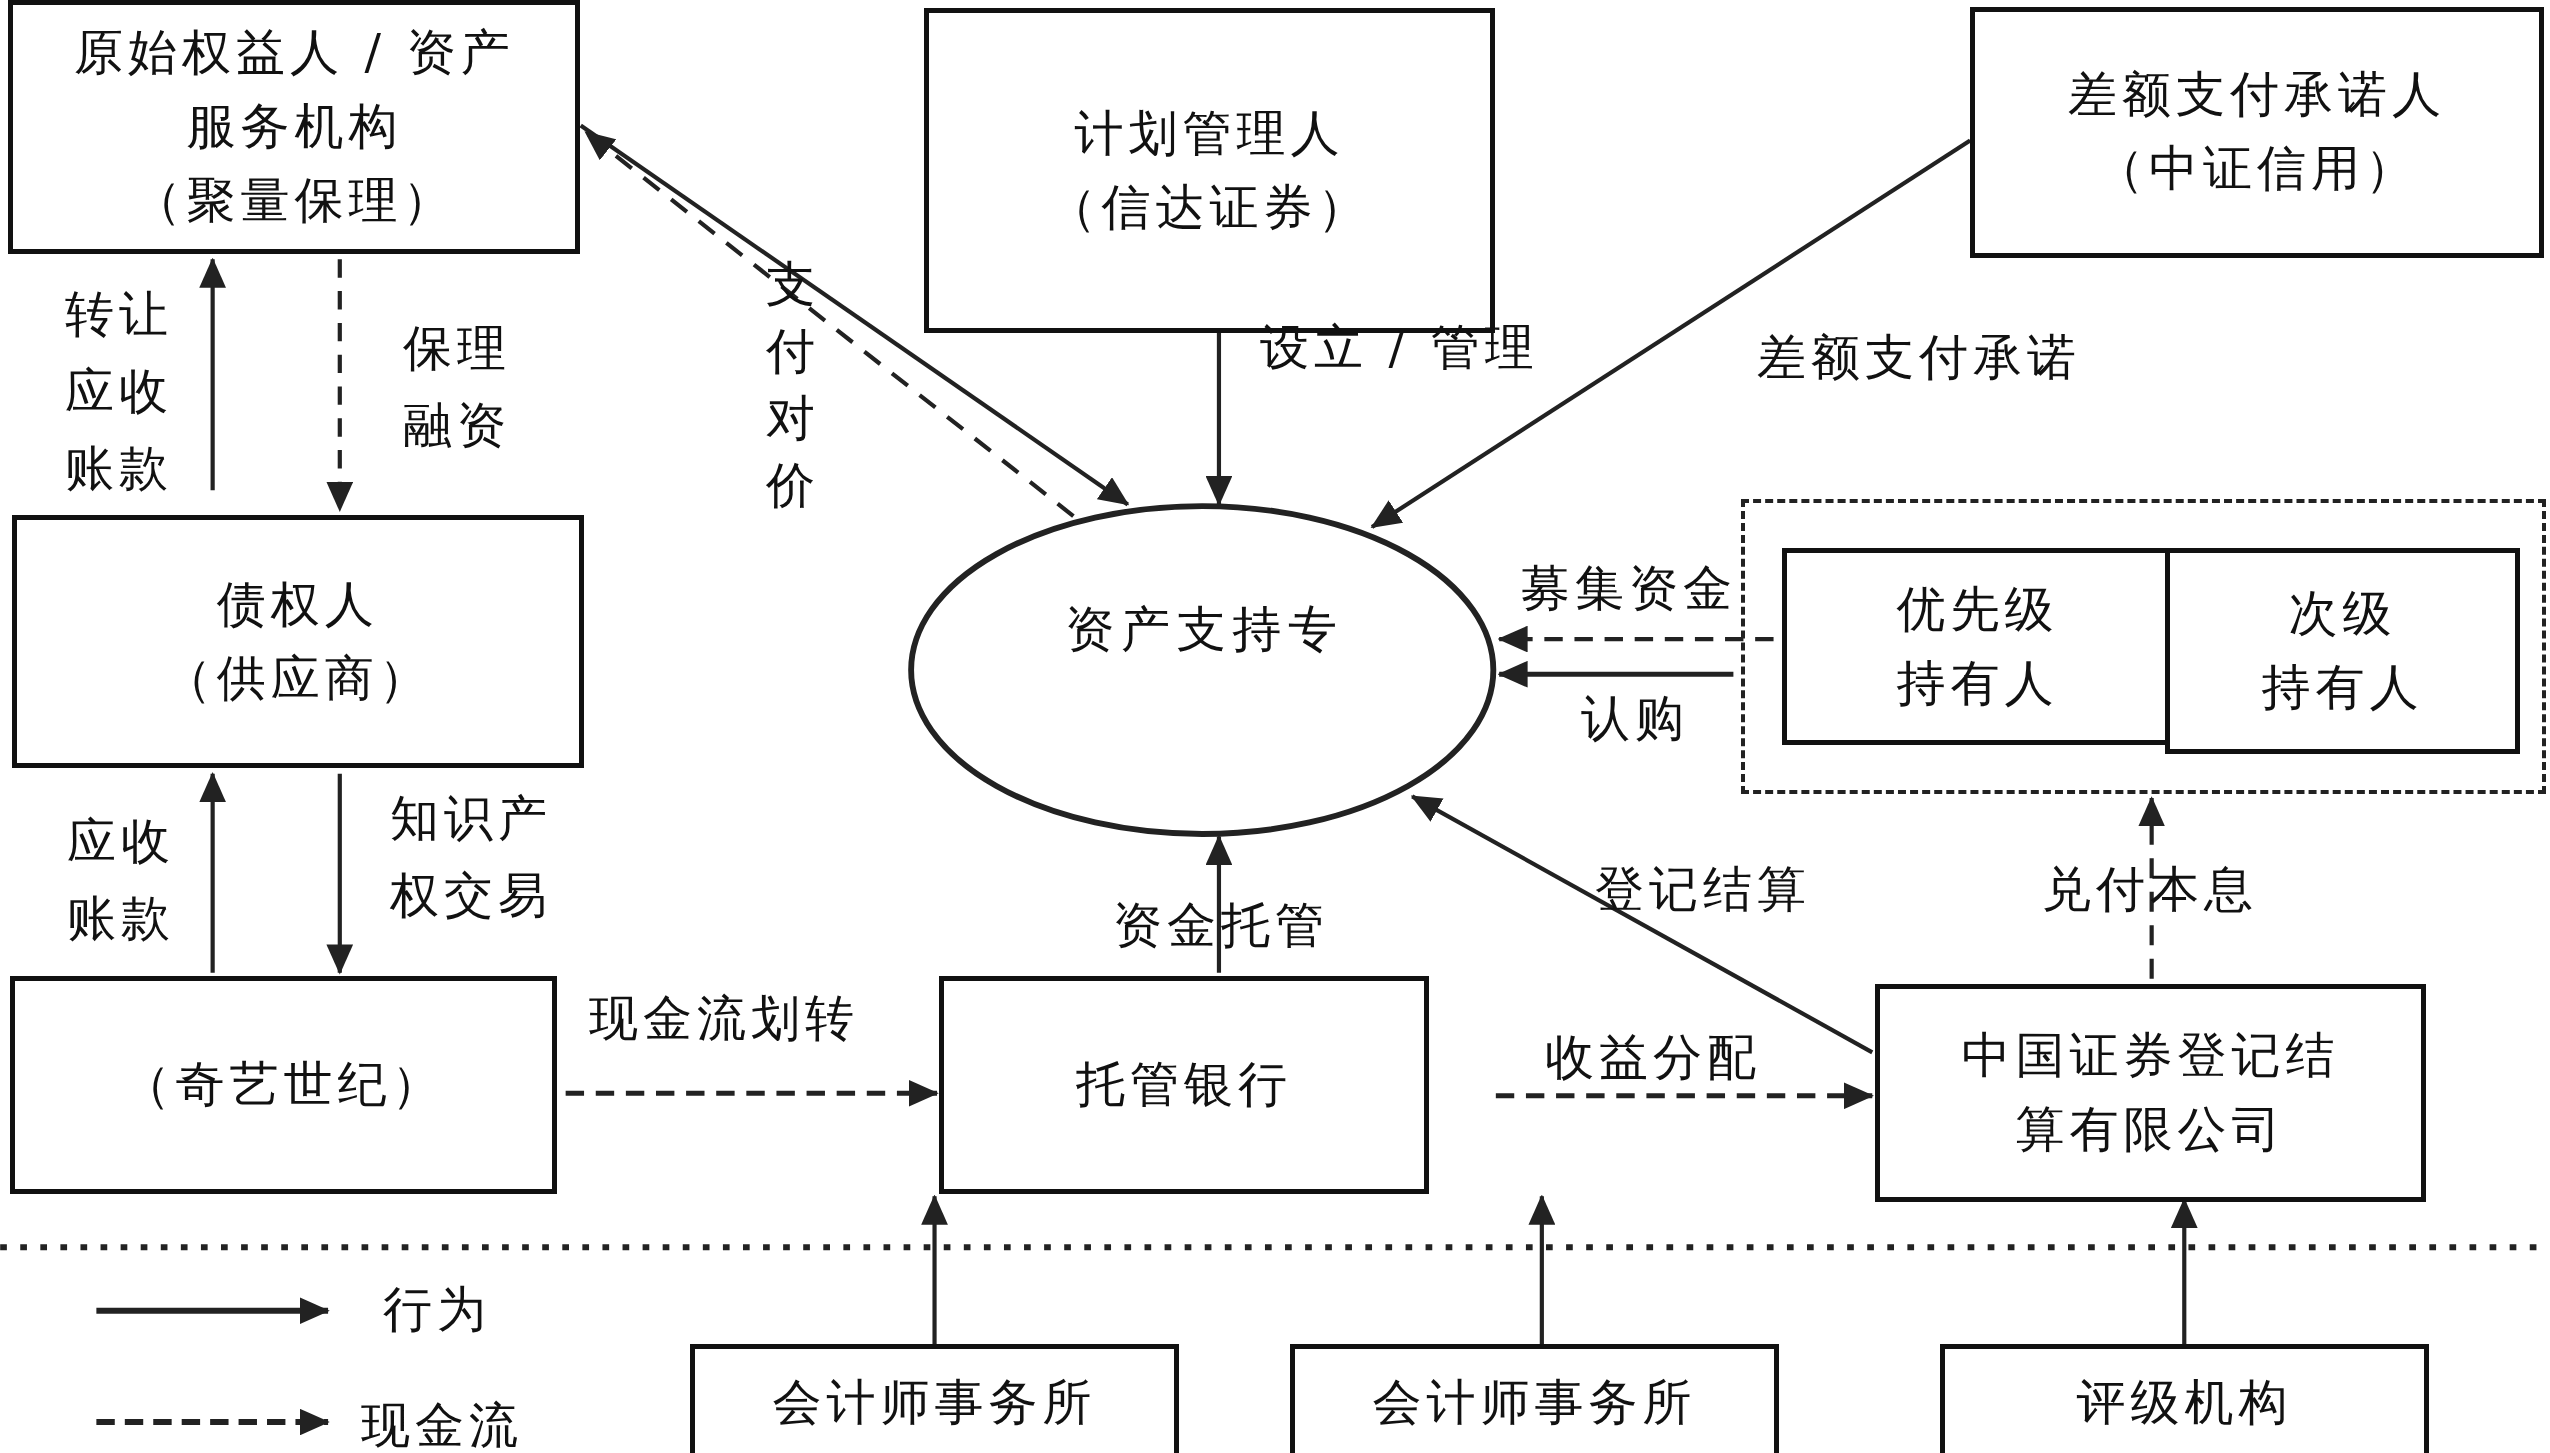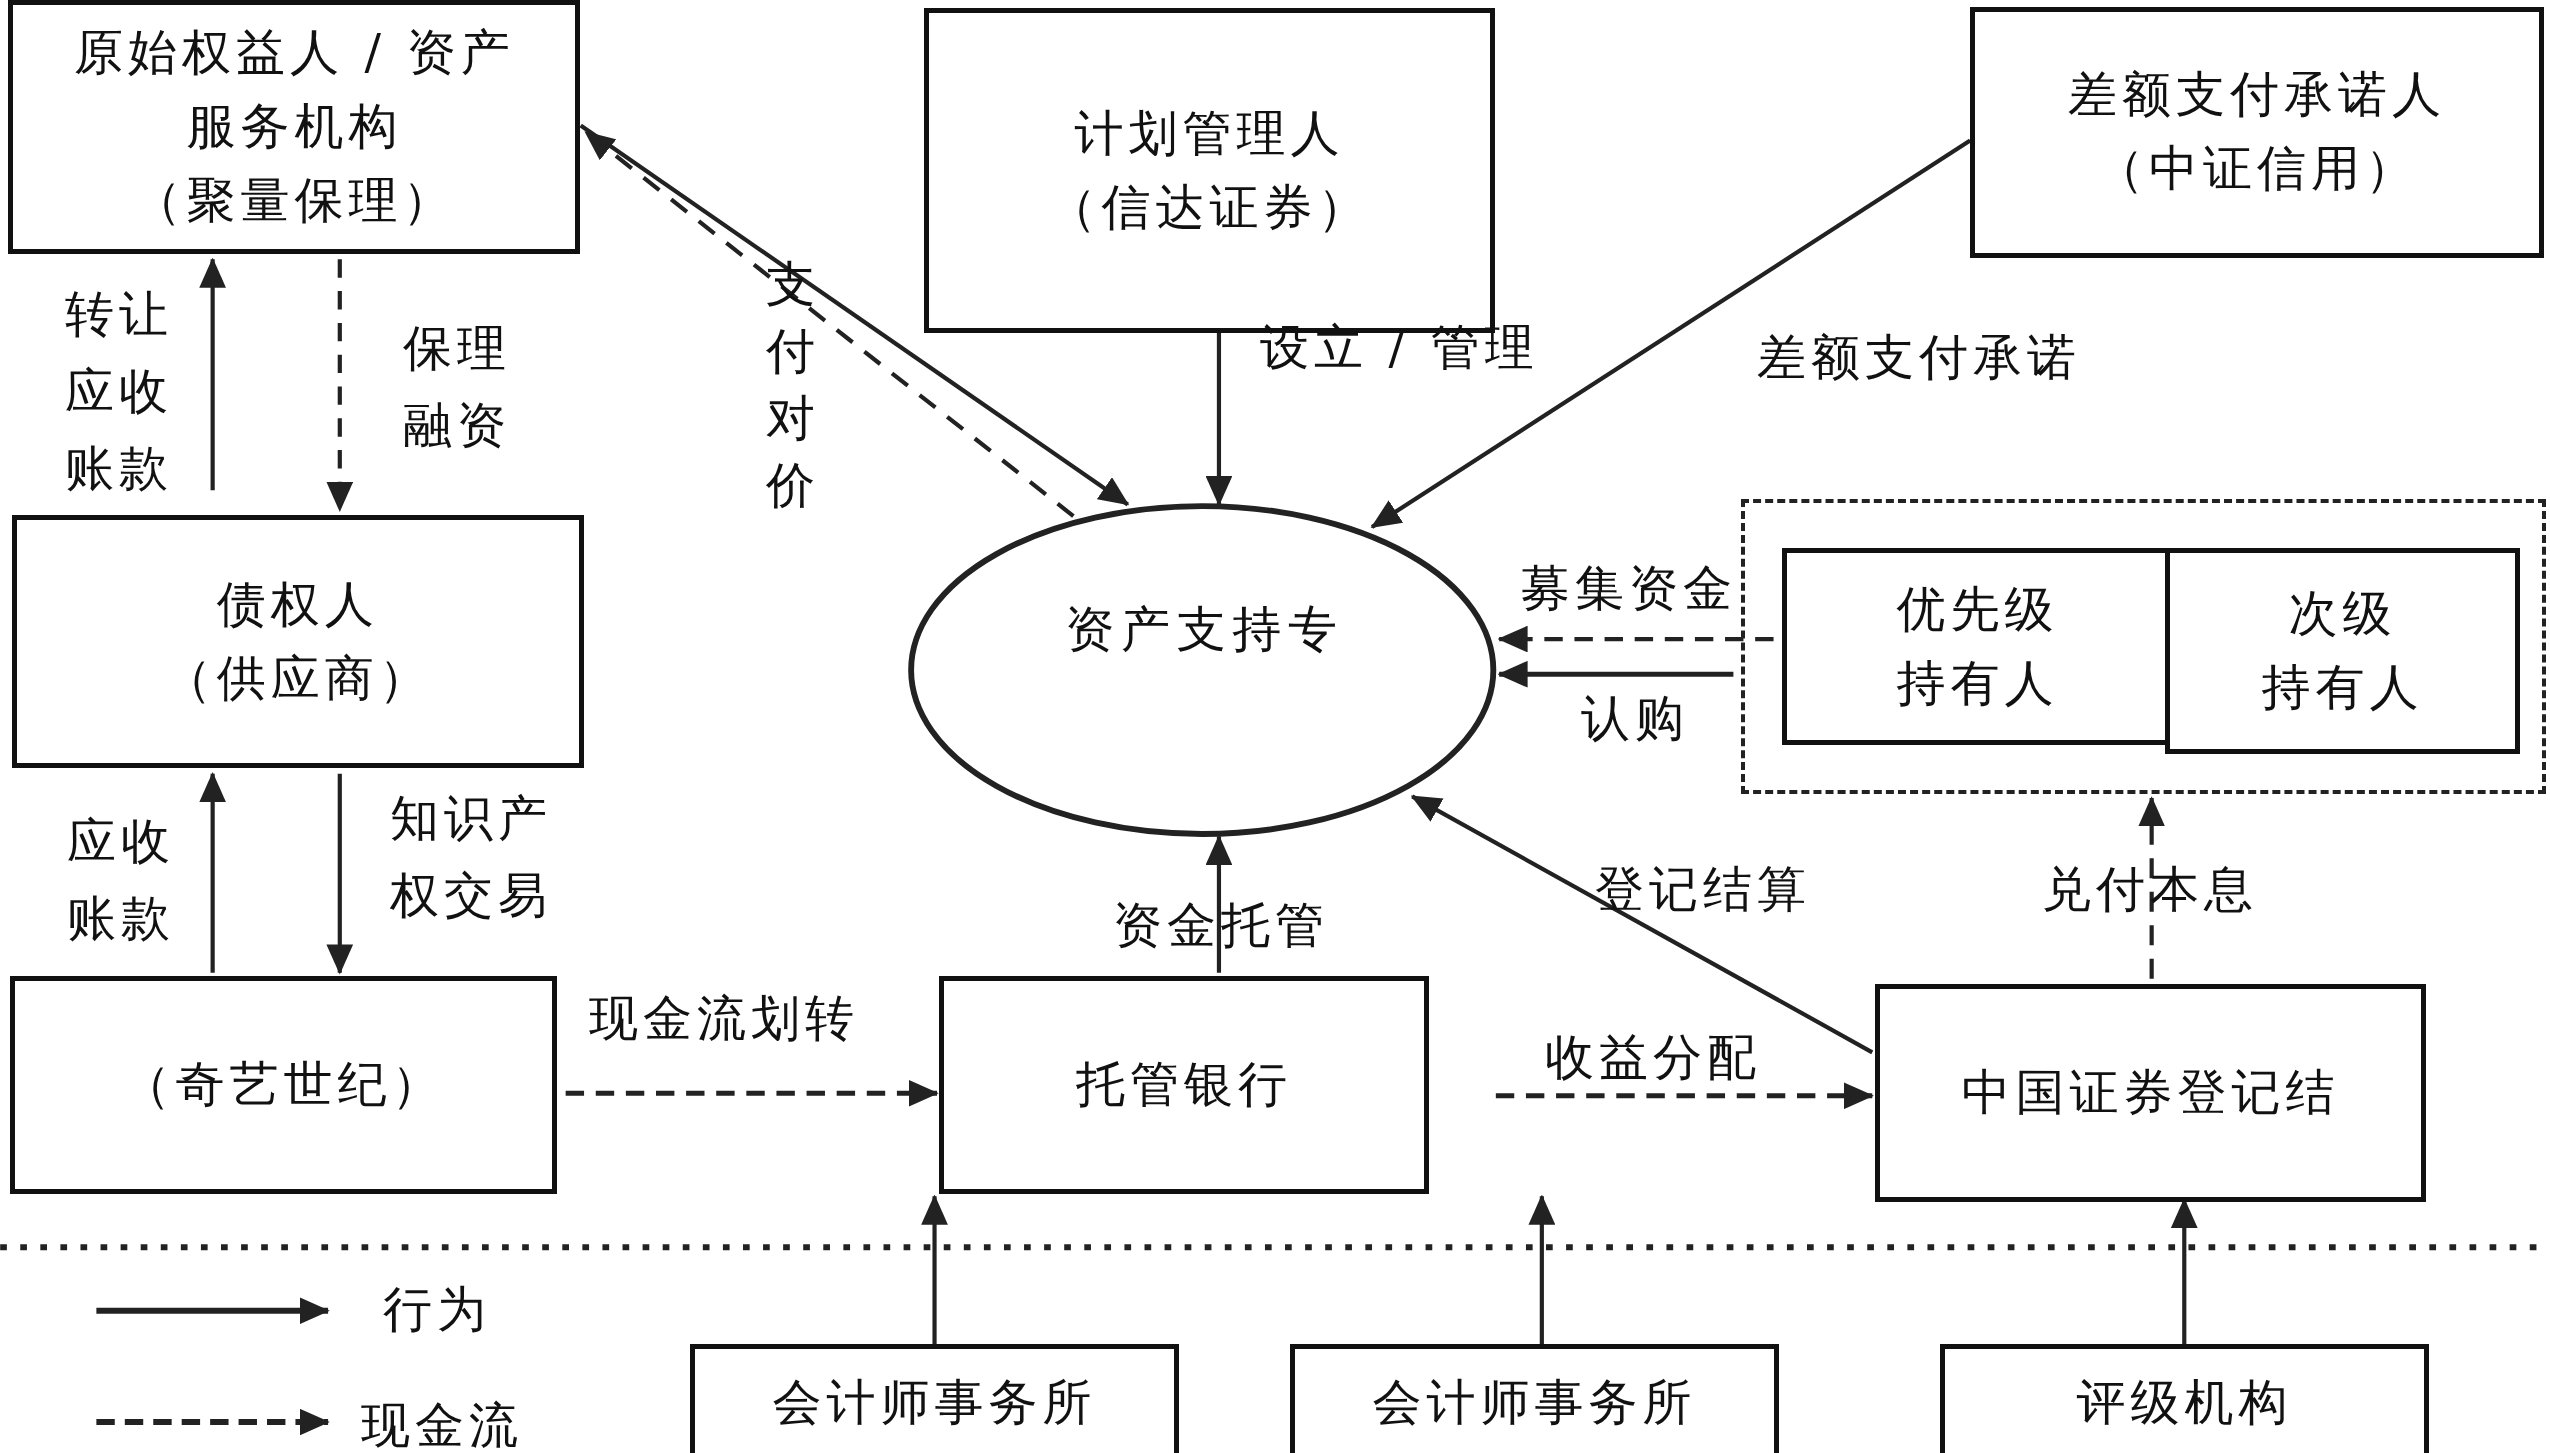--- a/index.html
+++ b/index.html
@@ -106,20 +106,21 @@
 <div class="node" style="left:10px; top:976px; width:547px; height:218px;">
   <div>（奇艺世纪）</div>
 </div>
 
 <div class="node" style="left:939px; top:976px; width:490px; height:218px; justify-content:flex-start; padding-top:67px;">
   <div>托管银行</div>
 </div>
 
 <div class="node" style="left:1875px; top:984px; width:551px; height:218px;">
   <div>中国证券登记结</div>
+  <div>算有限公司</div>
 </div>
 
 <div class="node" style="left:690px; top:1344px; width:489px; height:117px;">
   <div>会计师事务所</div>
 </div>
 
 <div class="node" style="left:1290px; top:1344px; width:489px; height:117px;">
   <div>会计师事务所</div>
 </div>
 

